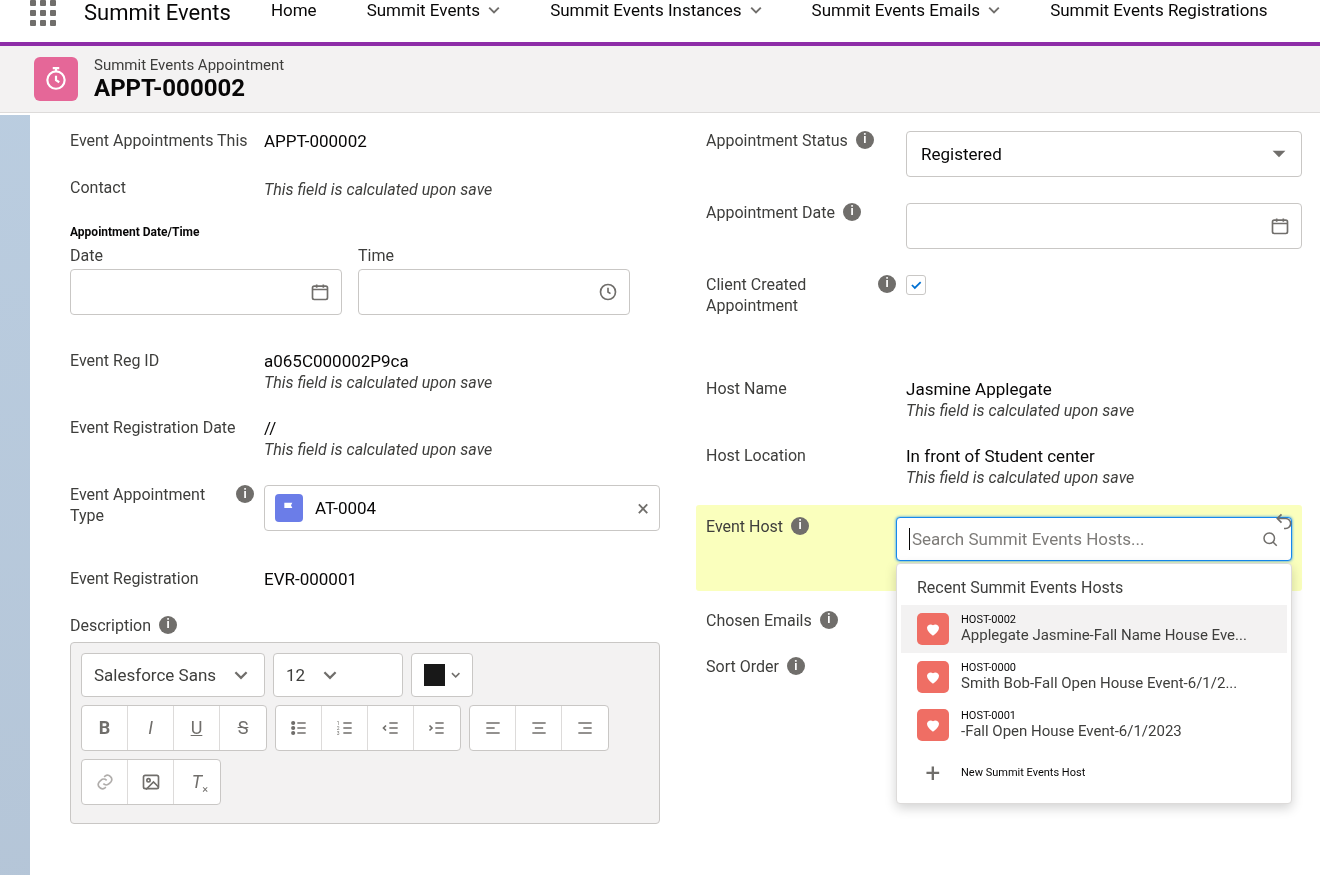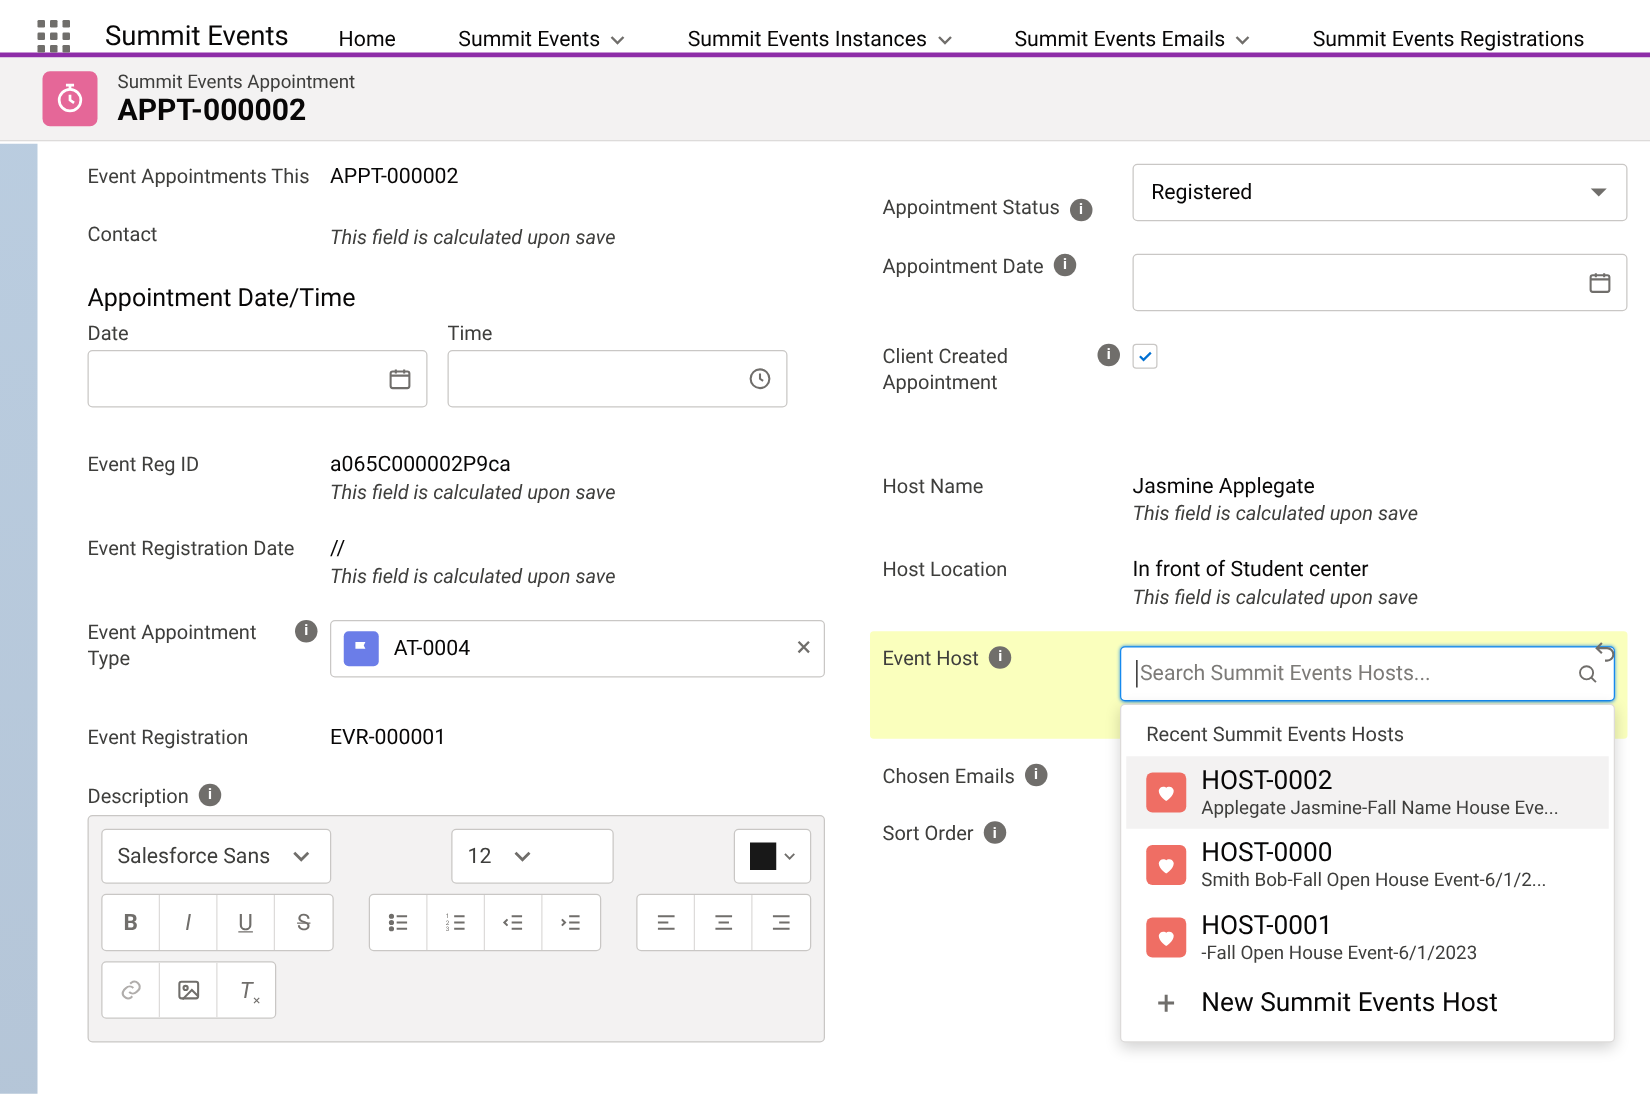--- a/index.html
+++ b/index.html
@@ -8,21 +8,21 @@
     color: #3e3e3c;
     width: 1320px;
     height: 875px;
     overflow: hidden;
     background: #fff;
   }
 
   
   .topnav {
     display: flex;
-    align-items: flex-end;
+    align-items: flex-start;
     padding: 0 10px 0 30px;
     height: 46px;
     border-bottom: 4px solid #8e2da8;
   }
   .waffle {
     display: grid;
     grid-template-columns: repeat(3, 6px);
     grid-template-rows: repeat(3, 6px);
     gap: 4px;
     margin-right: 28px;
@@ -71,21 +71,21 @@
   }
   .field-label {
     width: 194px;
     font-size:16px;
     color:#3e3e3c;
     padding-right:10px;
     display:flex;
     gap:8px;
     line-height:1.3;
   }
-  .field-label.bold { font-weight:400; color:#080707; font-size:20px; }
+  .field-label.bold { font-weight:700; color:#080707; font-size:12px; }
   .info-icon {
     width:18px; height:18px; border-radius:50%; background:#706e6b; color:#fff;
     display:inline-flex; align-items:center; justify-content:center;
     font-size:12px; font-weight:700; flex-shrink:0;
   }
   .field-value { flex:1; font-size:17px; color:#080707; }
   .italic-hint { font-style:italic; color:#3e3e3c; font-size:16px; margin-top:2px; }
 
   .inl-date-time { display:flex; gap:16px; }
   .dt-sub { flex:1; }
@@ -119,21 +119,21 @@
   .checkbox {
     width:20px; height:20px; border:1px solid #c9c7c5; border-radius:3px; background:#fff;
     display:flex; align-items:center; justify-content:center; color:#0070d2;
   }
 
   
   .rte {
     border:1px solid #c9c7c5; border-radius:4px; width:590px; background:#f3f2f2;
     padding:10px;
   }
-  .rte-row { display:flex; gap:8px; margin-bottom:8px;justify-content:space-between; }
+  .rte-row { display:flex; gap:8px; margin-bottom:8px; }
   .rte-select {
     height:44px; border:1px solid #c9c7c5; border-radius:4px; background:#fff;
     display:flex; align-items:center; padding:0 12px; gap:18px; font-size:17px;
   }
   .rte-swatch { width:22px; height:22px; background:#181818; }
   .rte-group {
     display:flex; border:1px solid #c9c7c5; border-radius:4px; overflow:hidden; background:#fff;
   }
   .rte-btn {
     width:46px; height:44px; display:flex; align-items:center; justify-content:center;
@@ -163,21 +163,21 @@
     z-index:10; padding:6px 4px;
   }
   .dd-header { padding:8px 16px; font-size:16px; color:#3e3e3c; }
   .dd-item { display:flex; align-items:center; gap:12px; padding:8px 16px; cursor:pointer; }
   .dd-item:hover, .dd-item.active { background:#f3f2f2; }
   .dd-icon {
     width:32px; height:32px; border-radius:5px; background:#ef6e64;
     display:flex; align-items:center; justify-content:center; color:#fff;
   }
   .dd-text { min-width:0; flex:1;}
-  .dd-title { font-size:21px; color:#080707; }
+  .dd-title { font-size:11px; color:#080707; }
   .dd-sub   { font-size:15px; color:#3e3e3c; white-space:nowrap; overflow:hidden; text-overflow:ellipsis; }
   .dd-plus  { width:32px; height:32px; display:flex; align-items:center; justify-content:center; font-size:26px; color:#706e6b;}
 
   svg { display:block; }
 </style>
 </head>
 <body>
 
 <div class="topnav">
   <div class="waffle">
@@ -431,21 +431,21 @@
               <span style="position:relative;"><i>T</i><span style="position:absolute;right:-6px;bottom:-4px;font-size:11px;">×</span></span>
             </div>
           </div>
         </div>
       </div>
     </div>
   </div>
 
   <div class="col col-right">
     <div class="field-row">
-      <div class="field-label" style="width:200px;align-items:flex-end;">
+      <div class="field-label" style="width:200px;">
         <span>Appointment Status</span>
         <span class="info-icon">i</span>
       </div>
       <div class="field-value">
         <div class="select-display">
           <span>Registered</span>
           <svg viewBox="0 0 10 6" width="16" height="12">
               <path d="M1 1l4 4 4-4" fill="#706e6b"></path>
             </svg>
         </div>

